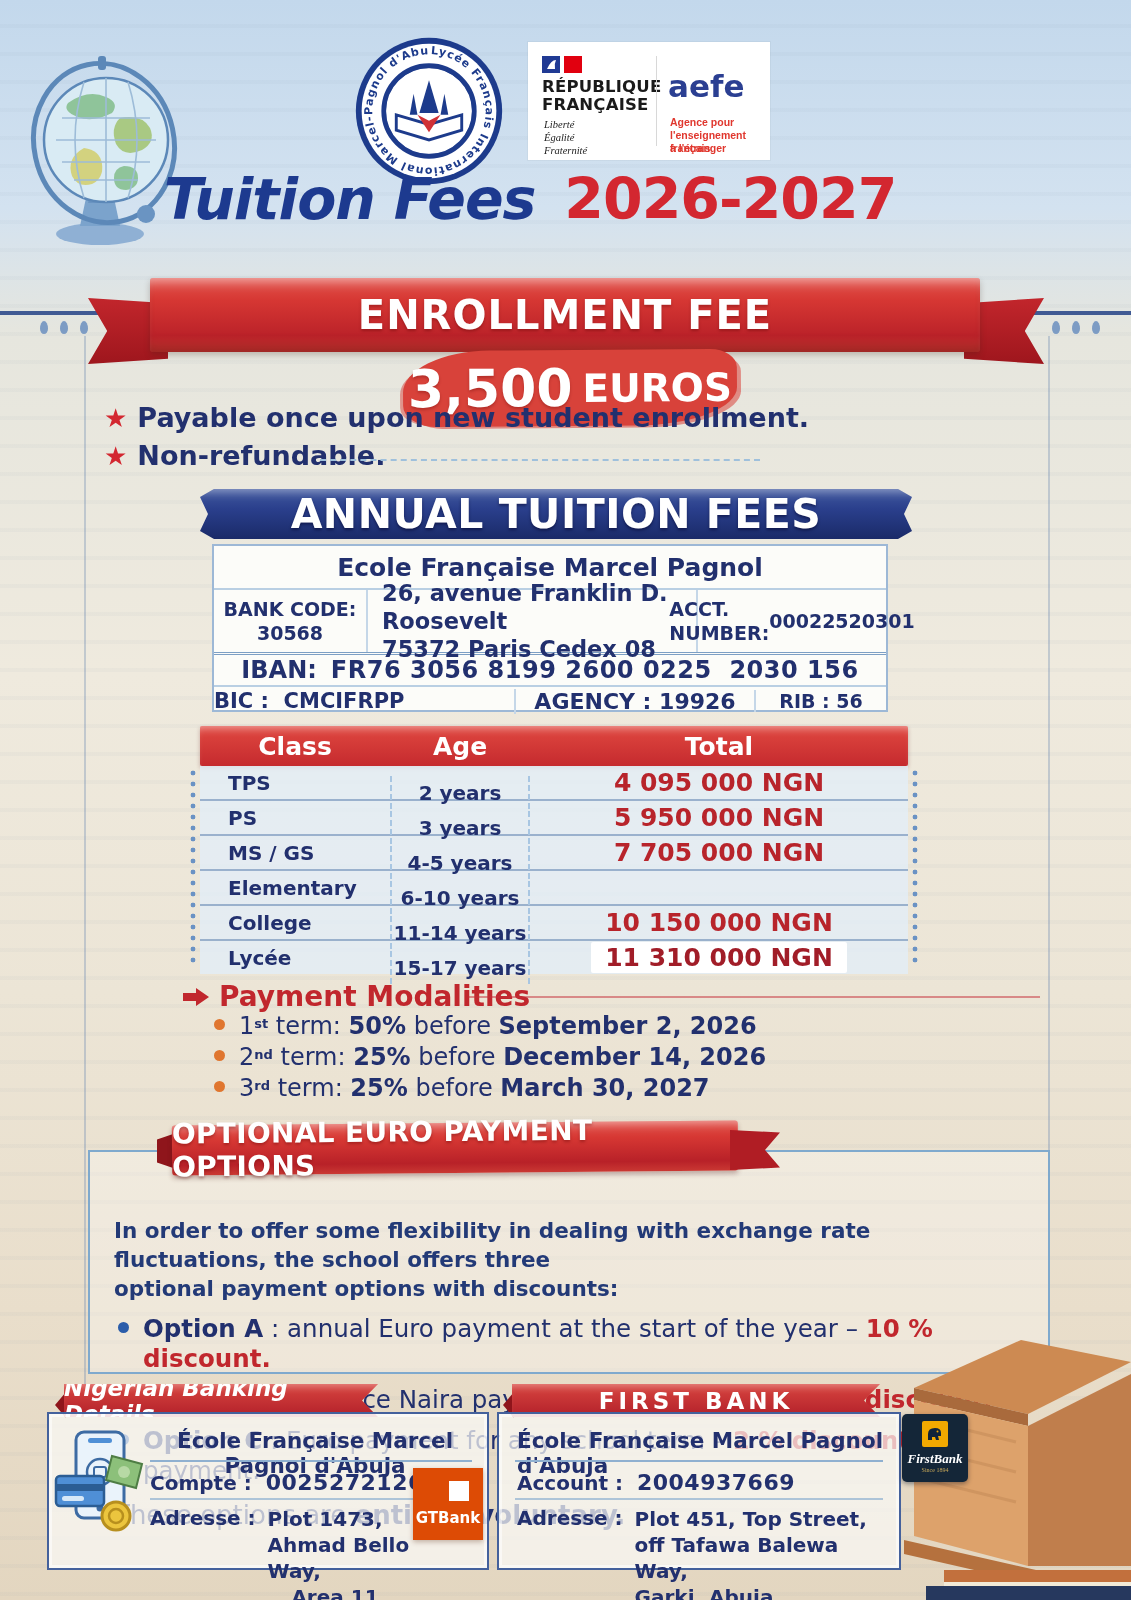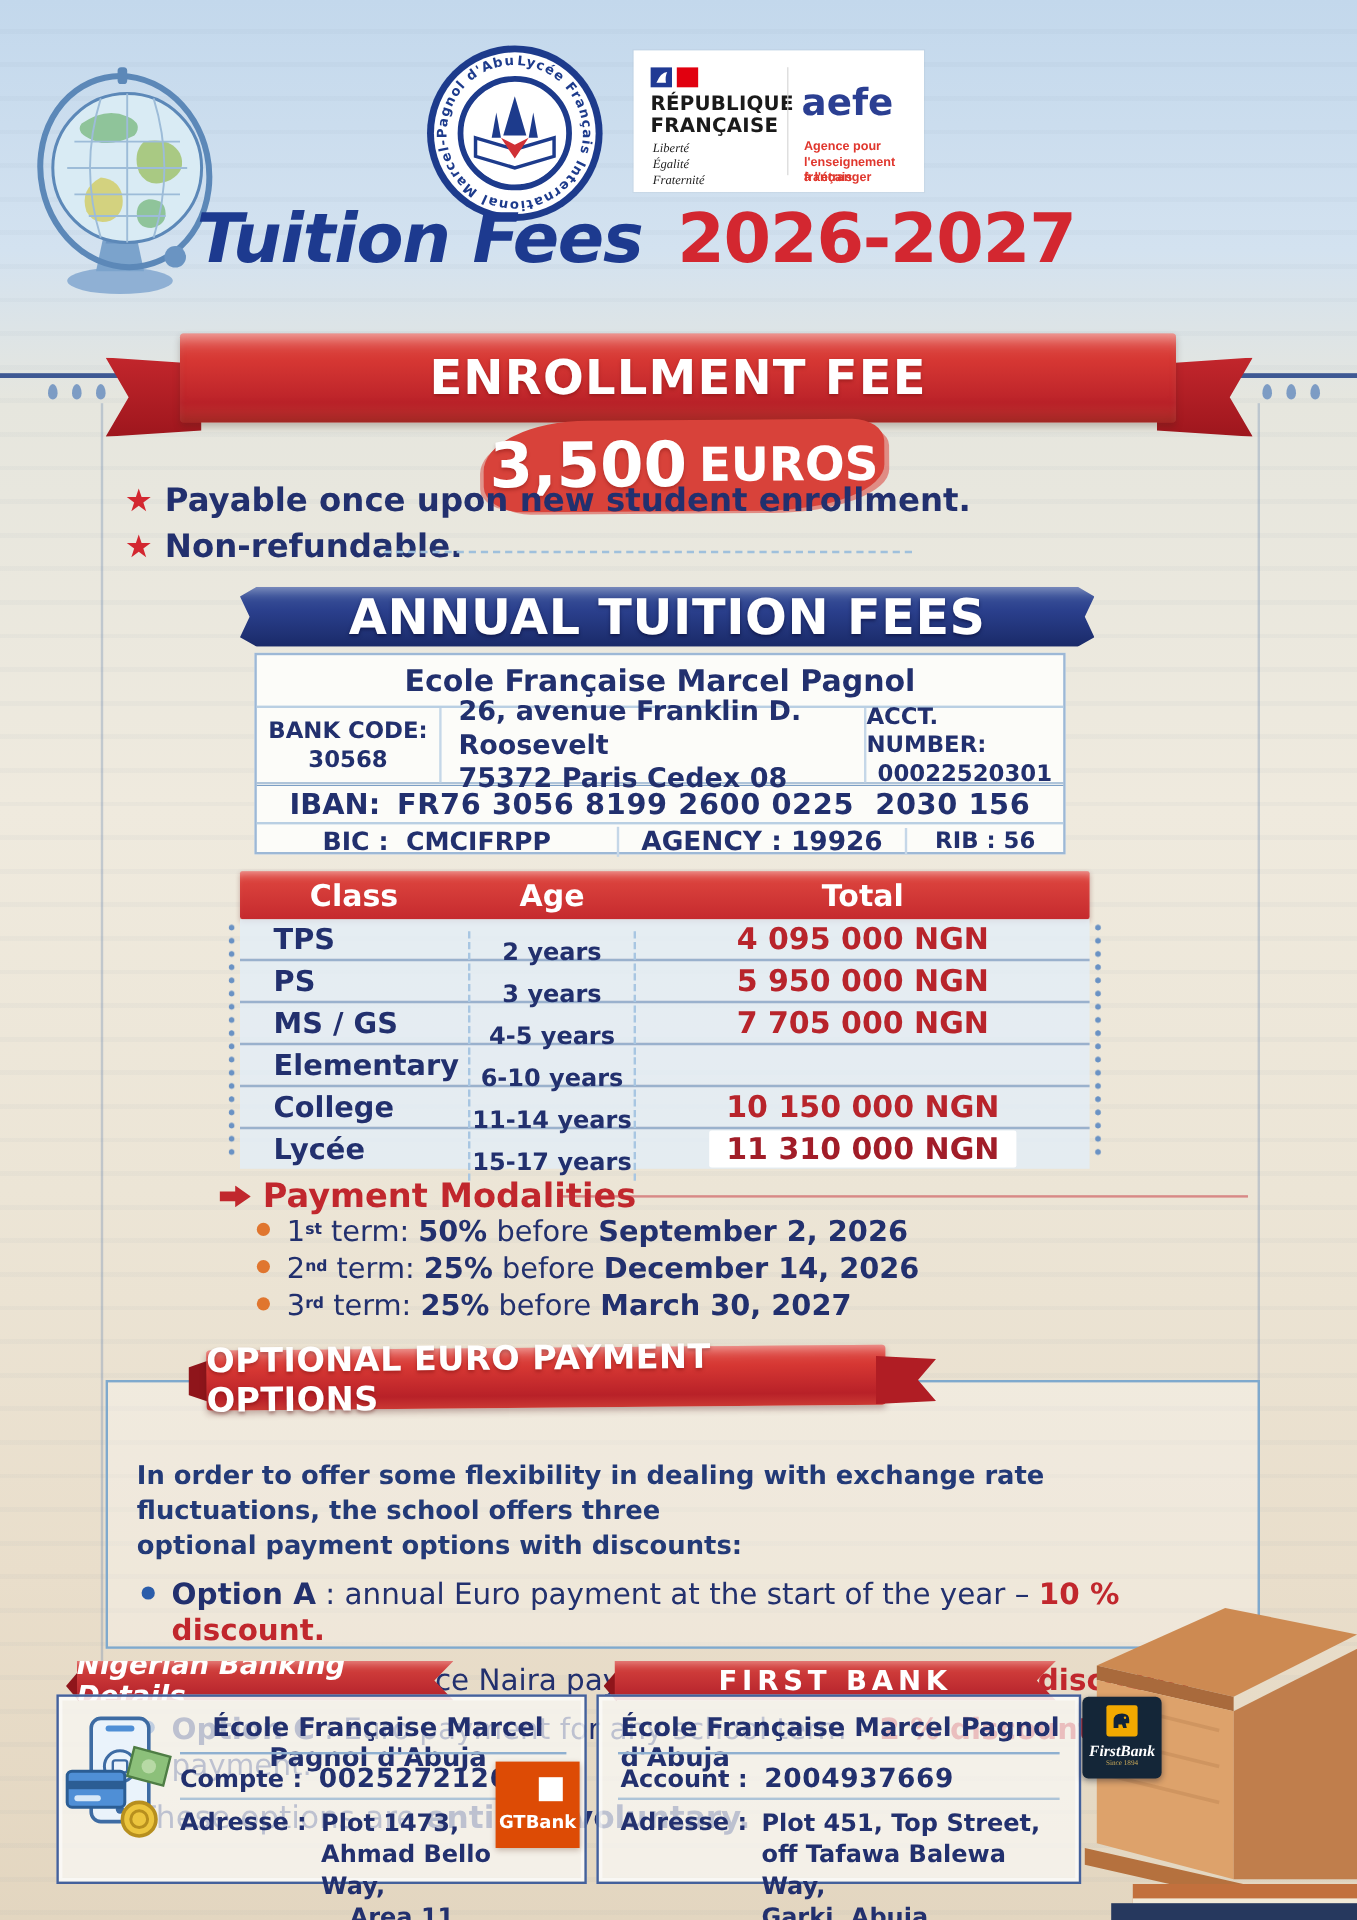--- a/index.html
+++ b/index.html
@@ -49,37 +49,37 @@
     clip-path:polygon(14px 0,calc(100% - 14px) 0,100% 16%,calc(100% - 8px) 50%,100% 84%,calc(100% - 14px) 100%,14px 100%,0 84%,8px 50%,0 16%);
     box-shadow:inset 0 10px 10px -7px rgba(255,255,255,.4);
     display:flex;align-items:center;justify-content:center;}
   .navy-rib span{color:#fff;font-family:"DejaVu Sans",sans-serif;font-weight:800;font-size:41px;letter-spacing:.5px;text-shadow:0 2px 3px rgba(0,0,40,.5);}
   
   .bankbox{left:212px;top:544px;width:676px;height:168px;background:#fcfcf9;border:2px solid #9db8d6;box-sizing:border-box;font-family:"DejaVu Sans",sans-serif;color:#22306e;}
   .bb-name{height:42px;display:flex;align-items:center;justify-content:center;font-weight:800;font-size:25px;border-bottom:2px solid #b9cfe3;}
   .bb-row2{height:62px;display:flex;border-bottom:3px double #7d9fc4;}
   .bb-c1{width:152px;display:flex;flex-direction:column;align-items:center;justify-content:center;font-weight:800;font-size:19px;line-height:24px;}
   .bb-c2{flex:1;border-left:2px solid #c5d7e8;border-right:2px solid #c5d7e8;display:flex;flex-direction:column;justify-content:center;padding-left:14px;font-weight:600;font-size:22.5px;line-height:28px;}
-  .bb-c3{width:164px;display:flex;flex-direction:column;align-items:center;justify-content:center;font-weight:800;font-size:19px;line-height:24px;}
+  .bb-c3{width:188px;display:flex;flex-direction:row;align-items:center;justify-content:center;font-weight:800;font-size:19px;line-height:24px;}
   .bb-iban{height:30px;display:flex;align-items:center;justify-content:center;font-weight:800;font-size:24px;border-bottom:2px solid #b9cfe3;}
   .bb-iban .lbl{margin-right:14px;}
   .bb-iban .val{white-space:pre-wrap;letter-spacing:.5px;}
   .bb-bic{height:28px;display:flex;align-items:center;font-weight:800;font-size:21px;}
-  .bb-bic .b1{width:300px;text-align:center;}
+  .bb-bic .b1{width:300px;}
   .bb-bic .b2{flex:1;text-align:center;border-left:2px solid #c5d7e8;font-size:22px;}
   .bb-bic .b3{width:130px;text-align:center;border-left:2px solid #c5d7e8;font-size:19px;}
   
   .ftable{left:200px;top:726px;width:708px;font-family:"DejaVu Sans",sans-serif;}
   .fhead{height:40px;display:flex;background:linear-gradient(180deg,#e04840,#c52a2e);box-shadow:inset 0 8px 8px -6px rgba(255,255,255,.5), 0 2px 4px rgba(100,20,20,.3);color:#fff;font-weight:800;font-size:25px;align-items:center;border-radius:2px;}
   .fh1{width:190px;text-align:center;}
   .fh2{width:140px;text-align:center;}
   .fh3{flex:1;text-align:center;}
   .frow{height:33px;display:flex;align-items:center;background:rgba(226,238,248,.8);}
   .frow + .frow{border-top:2px solid rgba(80,118,168,.5);}
-  .fc1{width:190px;padding-left:28px;box-sizing:border-box;font-weight:800;font-size:24px;color:#22306e;}
+  .fc1{width:190px;padding-left:28px;box-sizing:border-box;font-weight:800;font-size:20px;color:#22306e;}
   .fc2{width:140px;text-align:center;font-weight:600;font-size:20px;color:#22306e;border-left:2px dashed #a8c6e2;border-right:2px dashed #a8c6e2;height:100%;display:flex;align-items:center;justify-content:center;box-sizing:border-box;margin-top:20px;}
   .fc3{flex:1;text-align:center;font-weight:800;font-size:25px;color:#b8242b;}
   .fc3 .hl{background:#fff;padding:1px 14px;border-radius:2px;color:#a11d28;}
   .tdots{width:6px;background-image:radial-gradient(circle at 3px 5px,#6a92c4 2.1px,rgba(0,0,0,0) 2.7px);background-size:6px 11px;background-repeat:repeat-y;}
   
   .mod-head{left:183px;top:980px;display:flex;align-items:center;font-family:"DejaVu Sans",sans-serif;font-weight:800;font-size:28px;color:#c1272d;}
   .mod-head svg{margin-right:10px;}
   .mod-line{left:468px;top:996px;width:572px;height:2px;background:rgba(195,45,55,.5);}
   .mod-item{left:214px;font-family:"DejaVu Sans",sans-serif;font-size:24px;color:#22306e;font-weight:500;display:flex;align-items:baseline;}
   .odot{width:11px;height:11px;border-radius:50%;background:#e0762f;display:inline-block;margin-right:14px;position:relative;top:-4px;}

